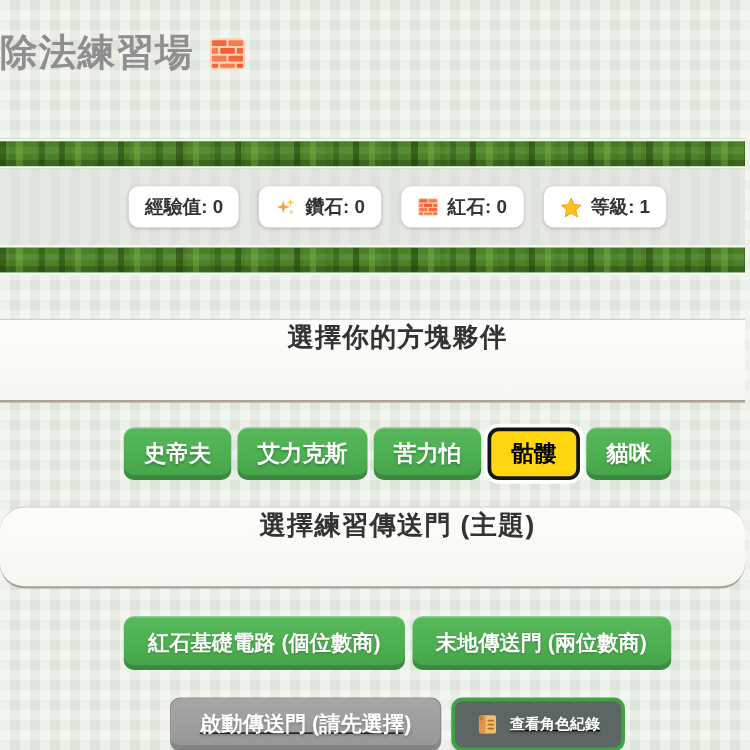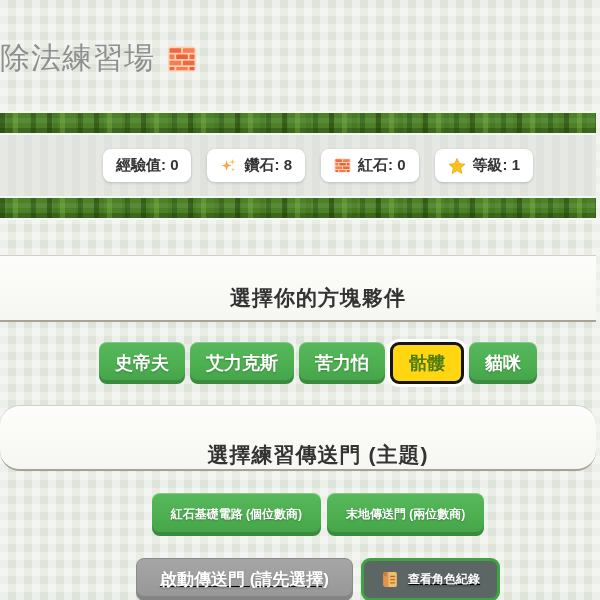--- a/index.html
+++ b/index.html
@@ -8,23 +8,23 @@
     position:relative;width:600px;height:600px;overflow:hidden;
     background-color:#e9ede5;
     background-image:
       repeating-linear-gradient(90deg, rgba(255,255,255,0.45) 0 8px, rgba(255,255,255,0) 8px 16px),
       repeating-linear-gradient(0deg, rgba(177,189,171,0.18) 0 8px, rgba(177,189,171,0) 8px 16px);
   }
   .abs{position:absolute;left:0;right:4px;padding-left:40px;}
 
   
   .title-row{
-    position:absolute;top:38px;left:0;
+    position:absolute;top:22px;left:0;
     display:flex;align-items:center;gap:12px;
-    font-size:30px;font-weight:400;color:#8f8f8f;letter-spacing:1px;
+    font-size:30px;font-weight:700;color:#8f8f8f;letter-spacing:1px;
     white-space:nowrap;
   }
   .title-row .icon{display:inline-flex;}
 
   
   .grass{
     height:20px;
     background-color:#4c8128;
     background-image:
       repeating-linear-gradient(90deg, rgba(25,54,8,0.45) 0 5px, transparent 5px 13px, rgba(141,196,74,0.30) 13px 18px, transparent 18px 31px, rgba(17,45,3,0.28) 31px 36px, transparent 36px 47px),
@@ -50,21 +50,21 @@
     box-shadow:0 1px 3px rgba(0,0,0,0.18);
     font-size:15px;font-weight:700;color:#333333;white-space:nowrap;
   }
   .stat-badge .icon{display:inline-flex;}
 
   
   .band{
     background:linear-gradient(180deg,#fdfdfb,#f6f6f2);
     border-top:1px solid #d2cfc5;
     border-bottom:2px solid #a9a295;
-    display:flex;align-items:flex-end;justify-content:center;
+    display:flex;align-items:flex-start;justify-content:center;
     box-sizing:border-box;
   }
   .band1{top:255px;height:67px;padding-bottom:8px;}
   .band2{top:405px;height:66px;border-radius:20px;}
   .band-heading{font-size:21px;font-weight:700;color:#333333;letter-spacing:1px;white-space:nowrap;}
 
   
   .btn-row{display:flex;align-items:center;justify-content:center;}
   .row1{top:342px;height:42px;gap:5px;}
   .row2{top:493px;height:43px;gap:6px;}
@@ -76,25 +76,25 @@
     font-family:inherit;font-weight:700;color:#ffffff;
     white-space:nowrap;box-sizing:border-box;
   }
   .btn-green{
     background:linear-gradient(180deg,#58b85c,#4caf50 55%,#45a249);
     box-shadow:inset 0 -4px 0 rgba(0,0,0,0.15), inset 0 1px 0 rgba(255,255,255,0.25);
     text-shadow:0 1px 2px rgba(0,0,0,0.25);
   }
   .partner-btn{height:42px;padding:0 16px;font-size:18px;}
   .partner-btn.selected{
-    background:#ffd60f;color:#4d7c0f;text-shadow:none;
+    background:#ffd60f;color:#000000;text-shadow:none;
     border:3px solid #141414;border-radius:9px;
     box-shadow:0 0 0 3px #ffffff;
   }
-  .portal-btn{height:43px;padding:0 19px;font-size:12px;}
+  .portal-btn{height:43px;padding:0 19px;font-size:17px;}
   .activate-btn{
     height:43px;padding:0 23px;font-size:17px;
     background:linear-gradient(180deg,#a6a6a6,#969696);
     border:1px solid #8a8a8a;
     box-shadow:inset 0 -4px 0 rgba(0,0,0,0.12);
     text-shadow:0 1px 2px rgba(0,0,0,0.2);
     color:#fff;
   }
   .records-btn{
     height:43px;padding:0 17px;font-size:12px;gap:8px;
@@ -138,21 +138,21 @@
     </div>
 
     <div class="stat-badge">
       <span class="icon">
         <svg width="17" height="17" viewBox="0 0 36 36">
           <path d="M14 7 L16.6 15.4 L25 18 L16.6 20.6 L14 29 L11.4 20.6 L3 18 L11.4 15.4 Z" fill="#f5a443"></path>
           <path d="M26.5 4 L28 9 L33 10.5 L28 12 L26.5 17 L25 12 L20 10.5 L25 9 Z" fill="#fbc35a"></path>
           <path d="M27.5 22 L28.6 25.4 L32 26.5 L28.6 27.6 L27.5 31 L26.4 27.6 L23 26.5 L26.4 25.4 Z" fill="#fbc35a"></path>
         </svg>
       </span>
-      <span>鑽石: 8</span>
+      <span>鑽石: 0</span>
     </div>
 
     <div class="stat-badge">
       <span class="icon">
         <svg width="17" height="17" viewBox="0 0 36 36">
           <rect x="1" y="3" width="34" height="30" rx="5" fill="#fcd2b6"></rect>
           <rect x="3" y="5" width="14" height="5.5" rx="1" fill="#f2683c"></rect>
           <rect x="19" y="5" width="14" height="5.5" rx="1" fill="#f87c50"></rect>
           <rect x="3" y="12.5" width="6" height="5.5" rx="1" fill="#f87c50"></rect>
           <rect x="11" y="12.5" width="14" height="5.5" rx="1" fill="#ef5f33"></rect>

